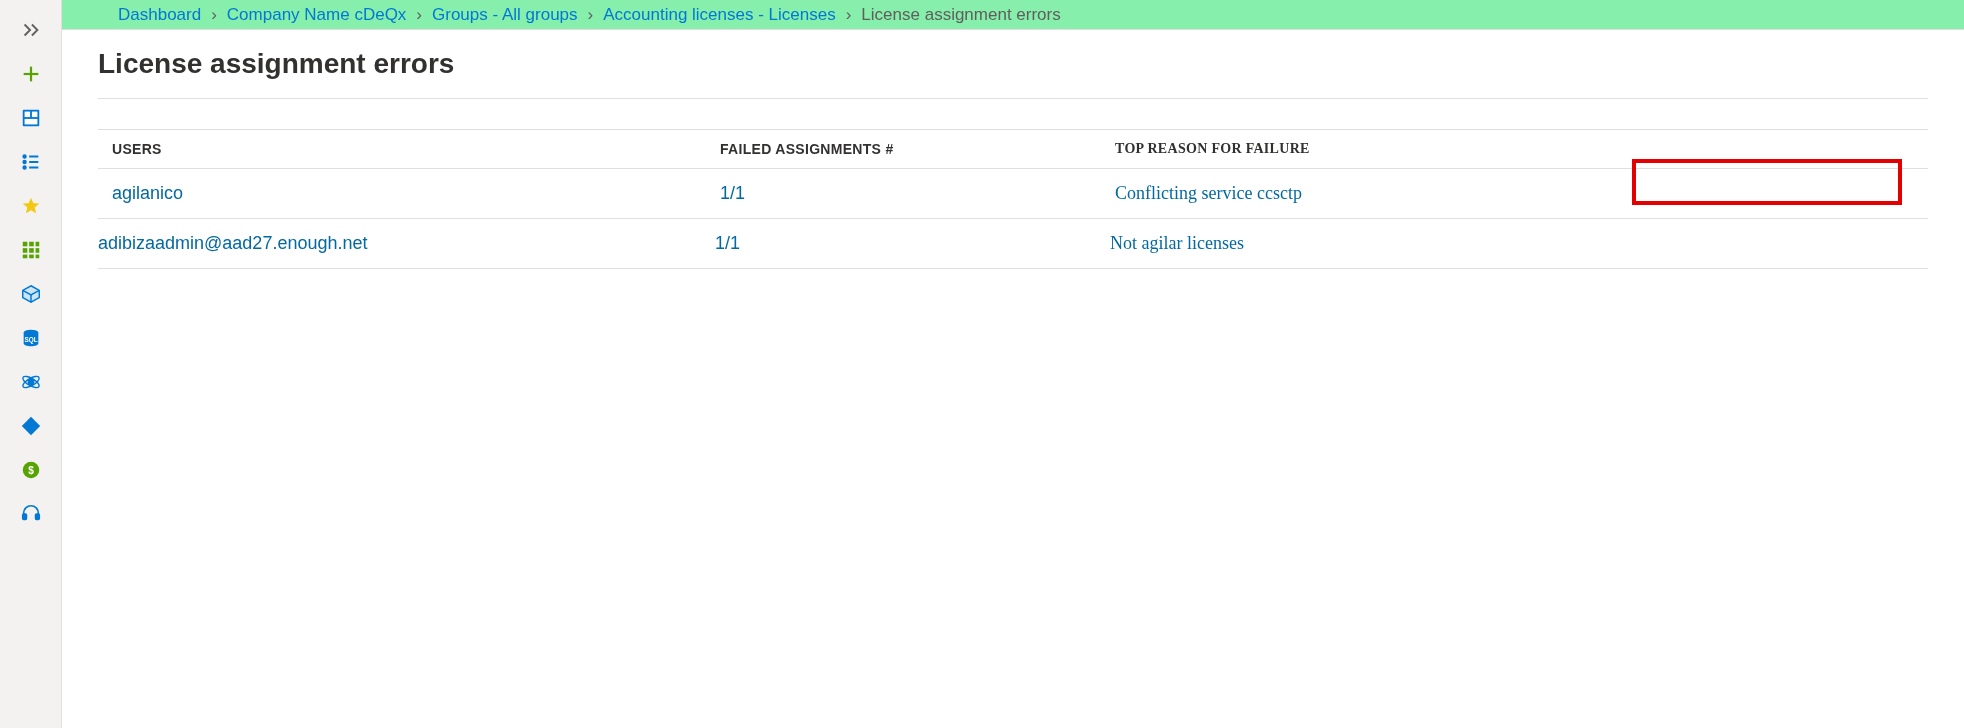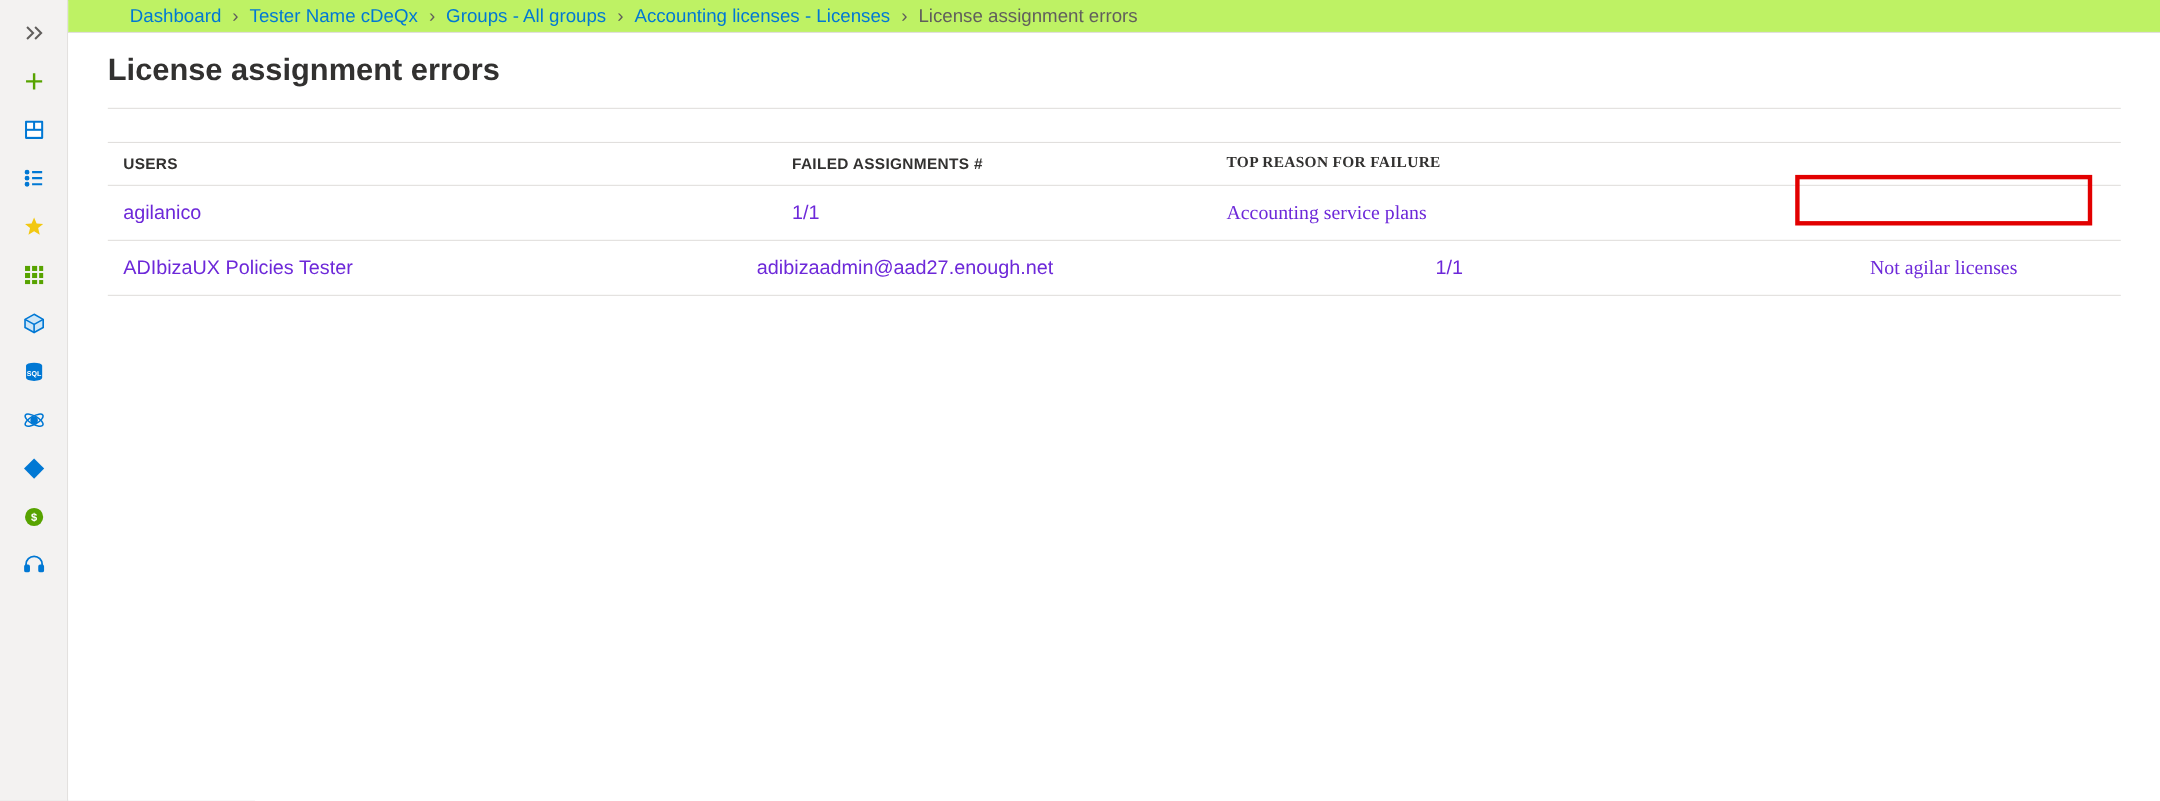--- a/index.html
+++ b/index.html
@@ -24,21 +24,21 @@
   .navrail .rail-item {
     width: 62px; height: 44px;
     display: flex; align-items: center; justify-content: center;
     cursor: pointer;
   }
   .navrail .rail-item svg { width: 22px; height: 22px; }
 
   
   .breadcrumb {
     position: absolute; left: 62px; right: 0; top: 0; height: 30px;
-    background: #bef264;
+    background: #86efac;
     border-bottom: 1px solid #e1dfdd;
     display: flex; align-items: center;
     padding-left: 56px;
     font-size: 17px;
   }
   .breadcrumb a { color: #0078d4; text-decoration: none; cursor: pointer; }
   .breadcrumb .sep { color: #605e5c; margin: 0 10px; }
   .breadcrumb .current { color: #605e5c; }
 
   
@@ -60,21 +60,21 @@
     display: flex; align-items: center;
     border-bottom: 1px solid #e1dfdd;
   }
   .tbl-head {
     height: 40px;
     font-size: 14px; font-weight: 600; letter-spacing: .3px;
     color: #323130; text-transform: uppercase;
     border-top: 1px solid #e1dfdd;
     align-items: center;
   }
-  .tbl-row { height: 50px; font-size: 18px; color: #6d28d9; }
+  .tbl-row { height: 50px; font-size: 18px; color: #0369a1; }
   .col-users  { flex: 0 0 590px;  padding-left: 14px; }
   .col-uname  { flex: 0 0 585px; }
   .col-failed { flex: 0 0 395px; margin-left: 32px; }
   .col-reason { flex: 1 1 auto; padding-right: 10px; font-family: Liberation Serif, serif; }
 
   
   .highlight-box {
     position: absolute;
     border: 4px solid #e20000;
     pointer-events: none;
@@ -169,21 +169,21 @@
         <path d="M4 13v-2a8 8 0 0 1 16 0v2"></path>
         <rect x="3" y="12" width="4" height="6" rx="1" fill="#0078d4"></rect>
         <rect x="17" y="12" width="4" height="6" rx="1" fill="#0078d4"></rect>
       </svg>
   </div>
 </div>
 
 <div class="breadcrumb">
   <a>Dashboard</a>
   <span class="sep">›</span>
-  <a>Tester Name cDeQx</a>
+  <a>Company Name cDeQx</a>
   <span class="sep">›</span>
   <a>Groups - All groups</a>
   <span class="sep">›</span>
   <a>Accounting licenses - Licenses</a>
   <span class="sep">›</span>
   <span class="current">License assignment errors</span>
 </div>
 
 <div class="panel">
   <div class="panel-inner">
@@ -192,25 +192,24 @@
     <div class="tbl">
       <div class="tbl-head">
         <div class="col-users">Users</div>
         <div class="col-failed">Failed Assignments #</div>
         <div class="col-reason">Top Reason for Failure</div>
       </div>
 
       <div class="tbl-row">
         <div class="col-users">agilanico</div>
         <div class="col-failed">1/1</div>
-        <div class="col-reason" id="reason-0">Accounting service plans</div>
+        <div class="col-reason" id="reason-0">Conflicting service ccsctp</div>
       </div>
 
       <div class="tbl-row">
-        <div class="col-users">ADIbizaUX Policies Tester</div>
         <div class="col-uname">adibizaadmin@aad27.enough.net</div>
         <div class="col-failed">1/1</div>
         <div class="col-reason">Not agilar licenses</div>
       </div>
     </div>
   </div>
 
   <div class="highlight-box" style="left:1570px; top:129px; width:270px; height:46px;"></div>
 </div>
 

